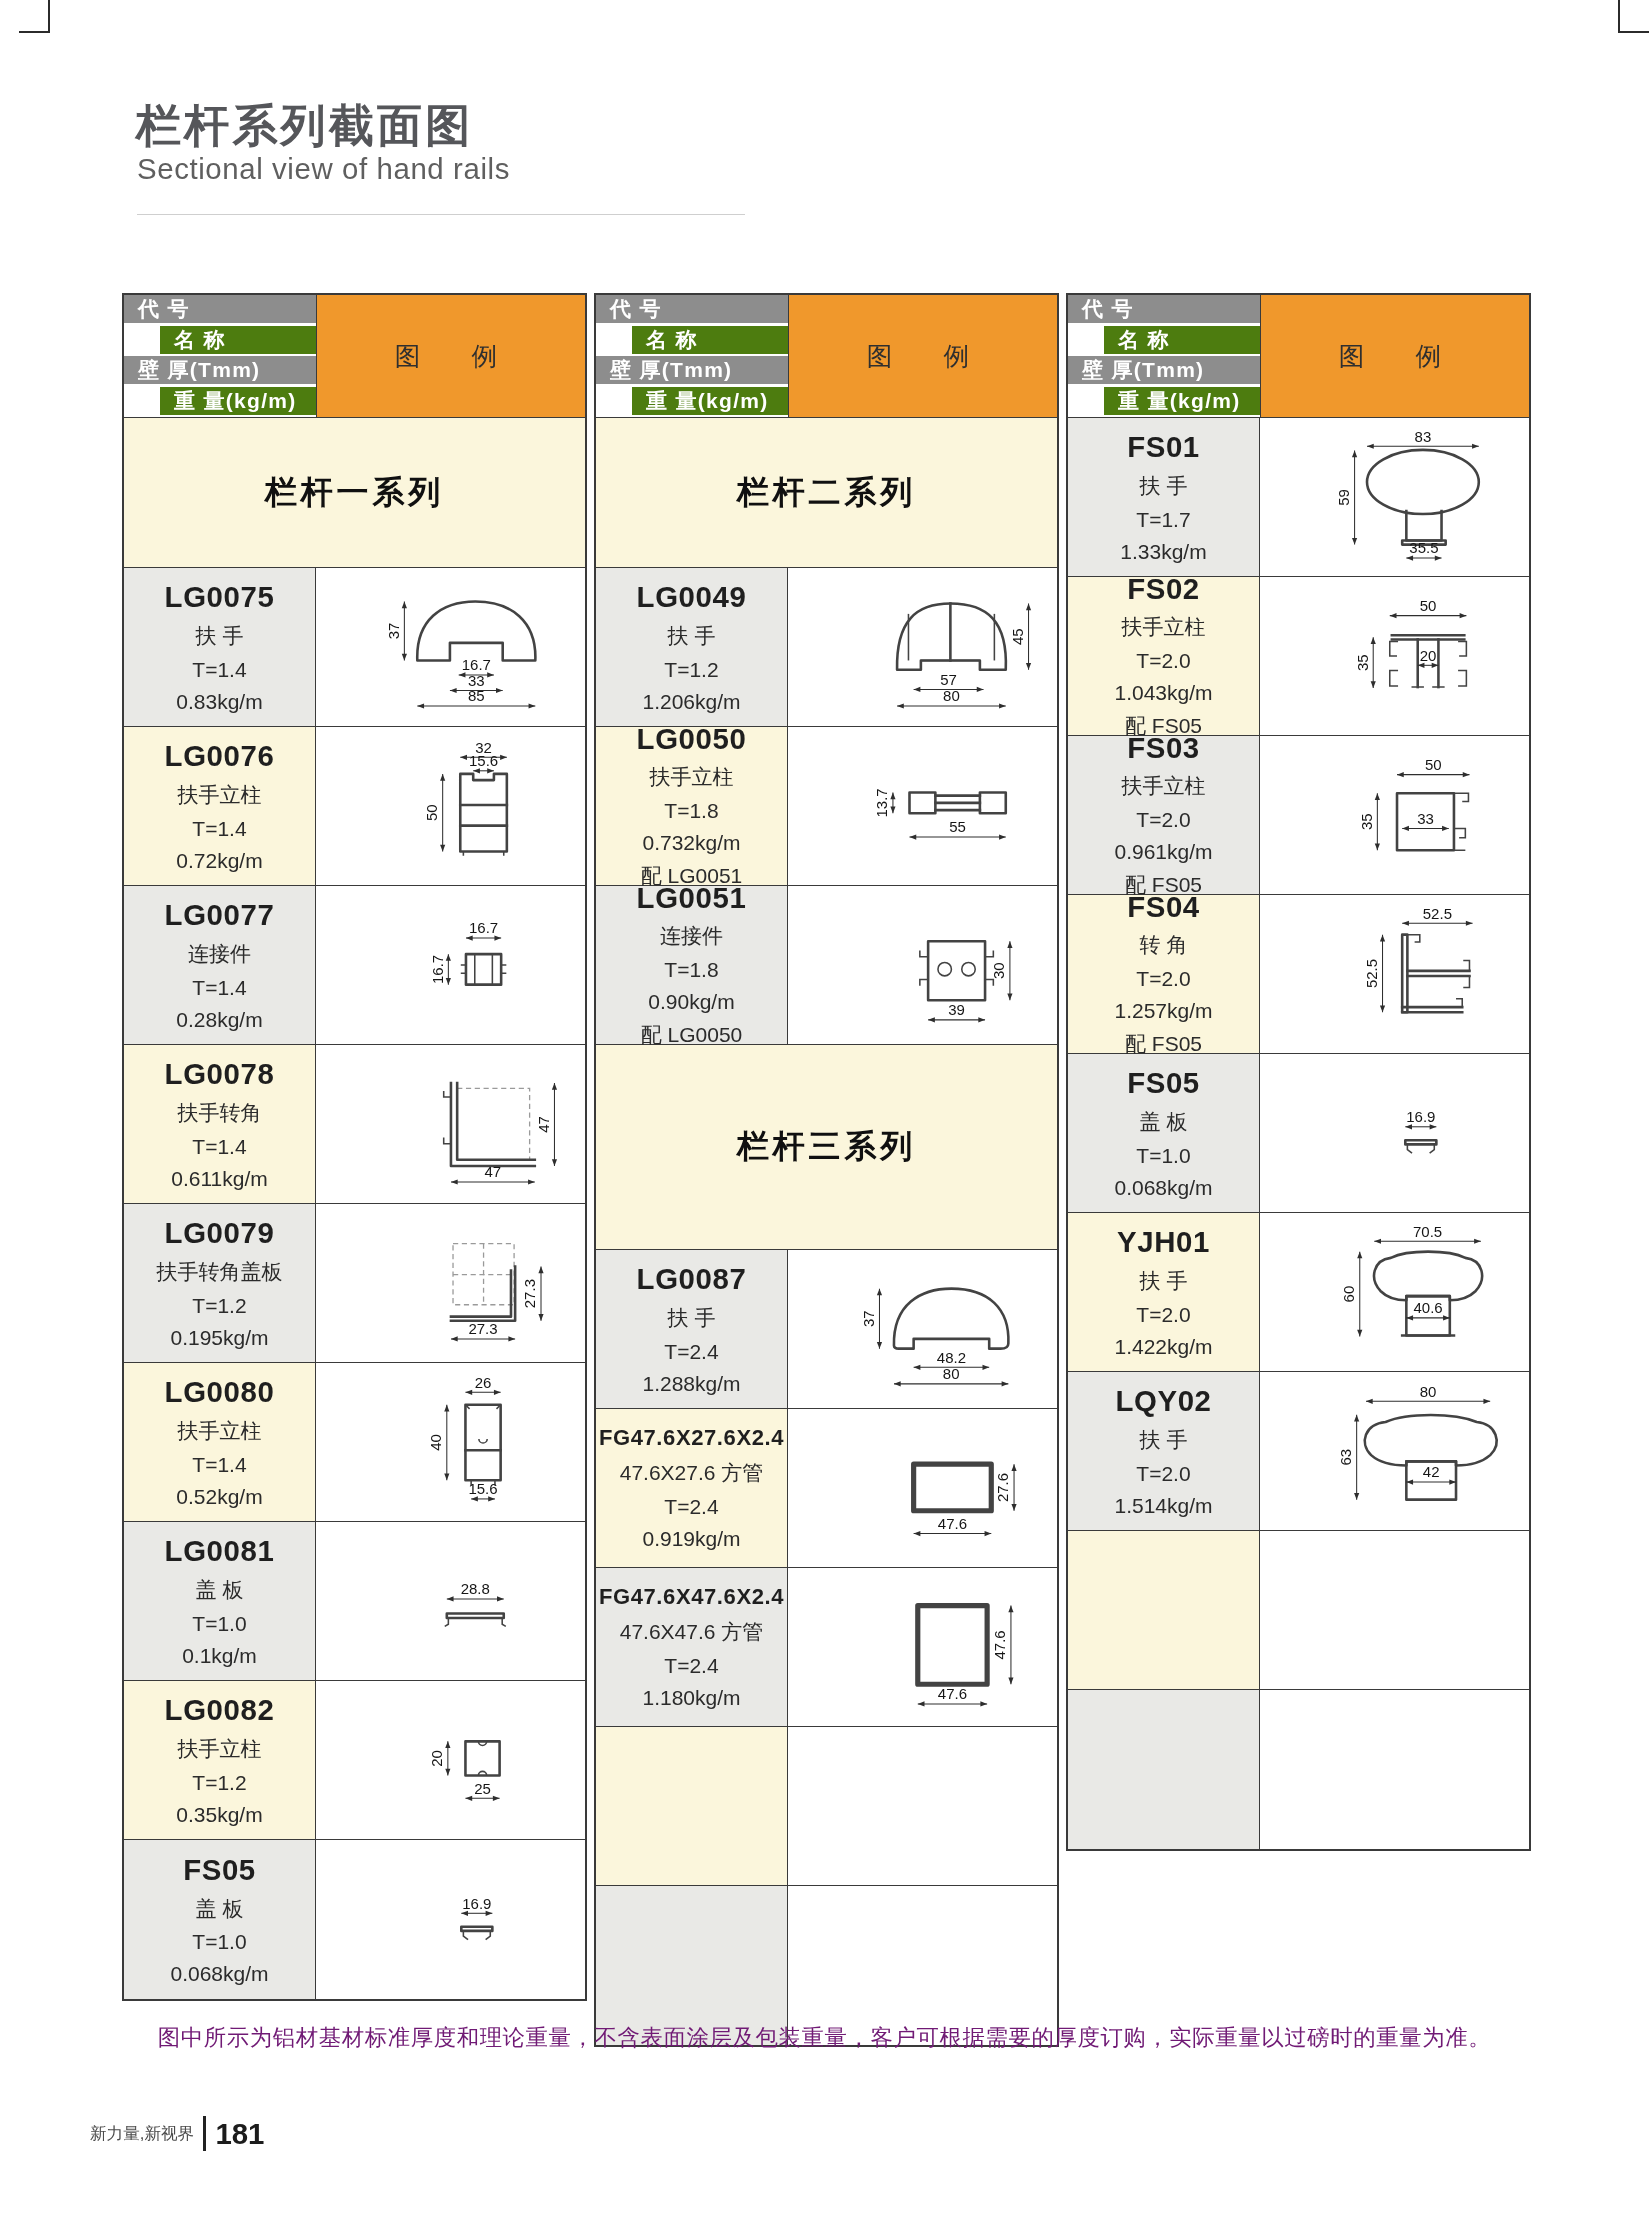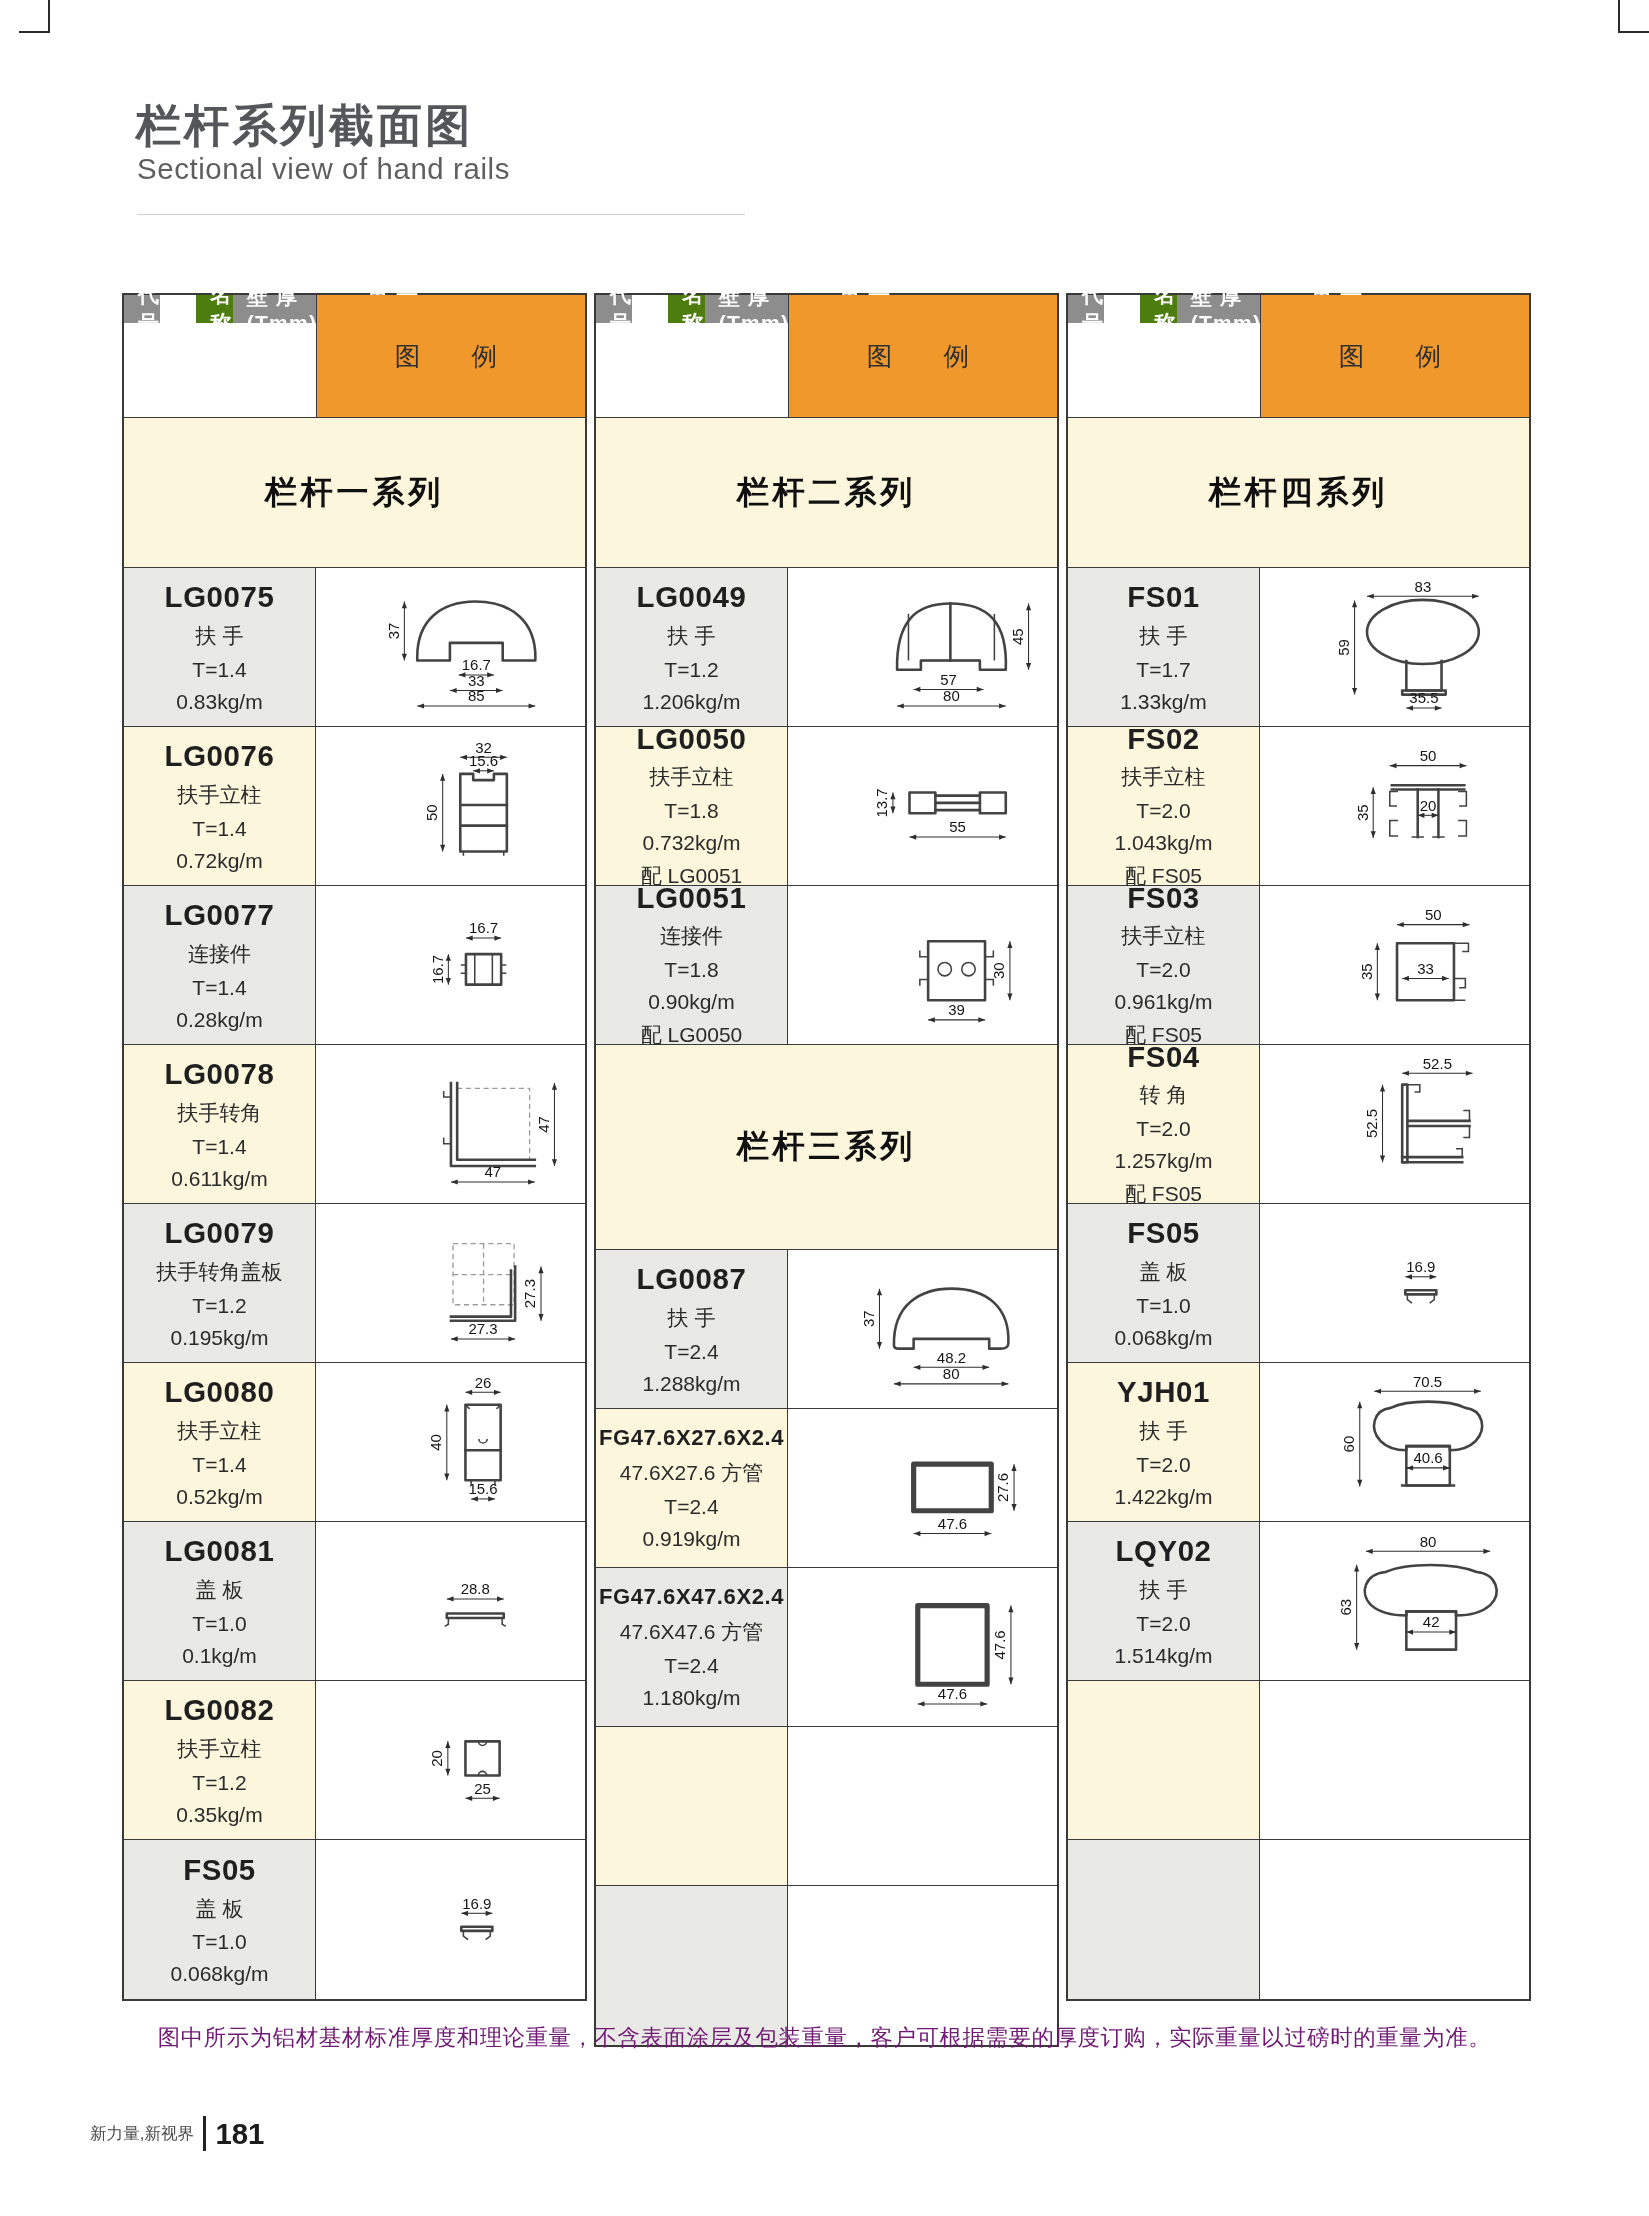--- a/index.html
+++ b/index.html
@@ -15,21 +15,21 @@
   
   .h-cn{position:absolute;left:136px;top:96px;margin:0;font-size:45px;font-weight:bold;
         color:#55565a;letter-spacing:3.2px;}
   .h-en{position:absolute;left:137px;top:152px;font-size:29.4px;color:#5f5f5f;letter-spacing:0.6px;}
   .title-rule{position:absolute;left:137px;top:214px;width:608px;height:1.3px;background:#cfcfcf;}
 
   
   .ptable{position:absolute;top:293px;width:465px;box-sizing:border-box;
           border:2.6px solid #3a3a3a;background:#fff;}
   .thead{display:flex;height:123px;border-bottom:1.9px solid #3a3a3a;box-sizing:border-box;}
-  .hcol{width:192px;display:flex;flex-direction:row;background:#fff;box-sizing:border-box;}
+  .hcol{width:192px;display:flex;flex-direction:column;background:#fff;box-sizing:border-box;}
   .hbar{height:28px;margin-bottom:2.6px;display:flex;align-items:center;padding-left:14px;
         color:#fff;font-weight:bold;font-size:21px;letter-spacing:1.3px;box-sizing:border-box;}
   .hbar:last-child{margin-bottom:0;}
   .hbar.dark{background:#8d8d8d;}
   .hbar.light{background:#4d7c0f;margin-left:36px;}
   .legend{flex:1;background:#f0982c;border-left:1.9px solid #3a3a3a;display:flex;
           align-items:center;justify-content:center;font-size:25.6px;color:#2f2f2f;
           letter-spacing:22px;padding-left:12px;box-sizing:border-box;}
   .strow{height:150px;display:flex;align-items:center;justify-content:center;
          background:#fbf6dc;border-bottom:1.3px solid #3a3a3a;box-sizing:border-box;
@@ -514,23 +514,20 @@
           <div class="hcol">
             <div class="hbar dark">代 号</div>
             <div class="hbar light">名 称</div>
             <div class="hbar dark">壁 厚(Tmm)</div>
             <div class="hbar light">重 量(kg/m)</div>
           </div>
           <div class="legend">
             <span>图 例</span>
           </div>
         </div>
-        <div class="strow">
-          <span>栏杆四系列</span>
-        </div>
         <div class="prow">
           <div class="ncell shade-gray">
             <div class="code">FS01</div>
             <div class="nline">扶 手</div>
             <div class="nline">T=1.7</div>
             <div class="nline">1.33kg/m</div>
           </div>
           <div class="dcell">
             <svg viewBox="0 0 427 248" preserveAspectRatio="xMidYMid meet">
               <g>

